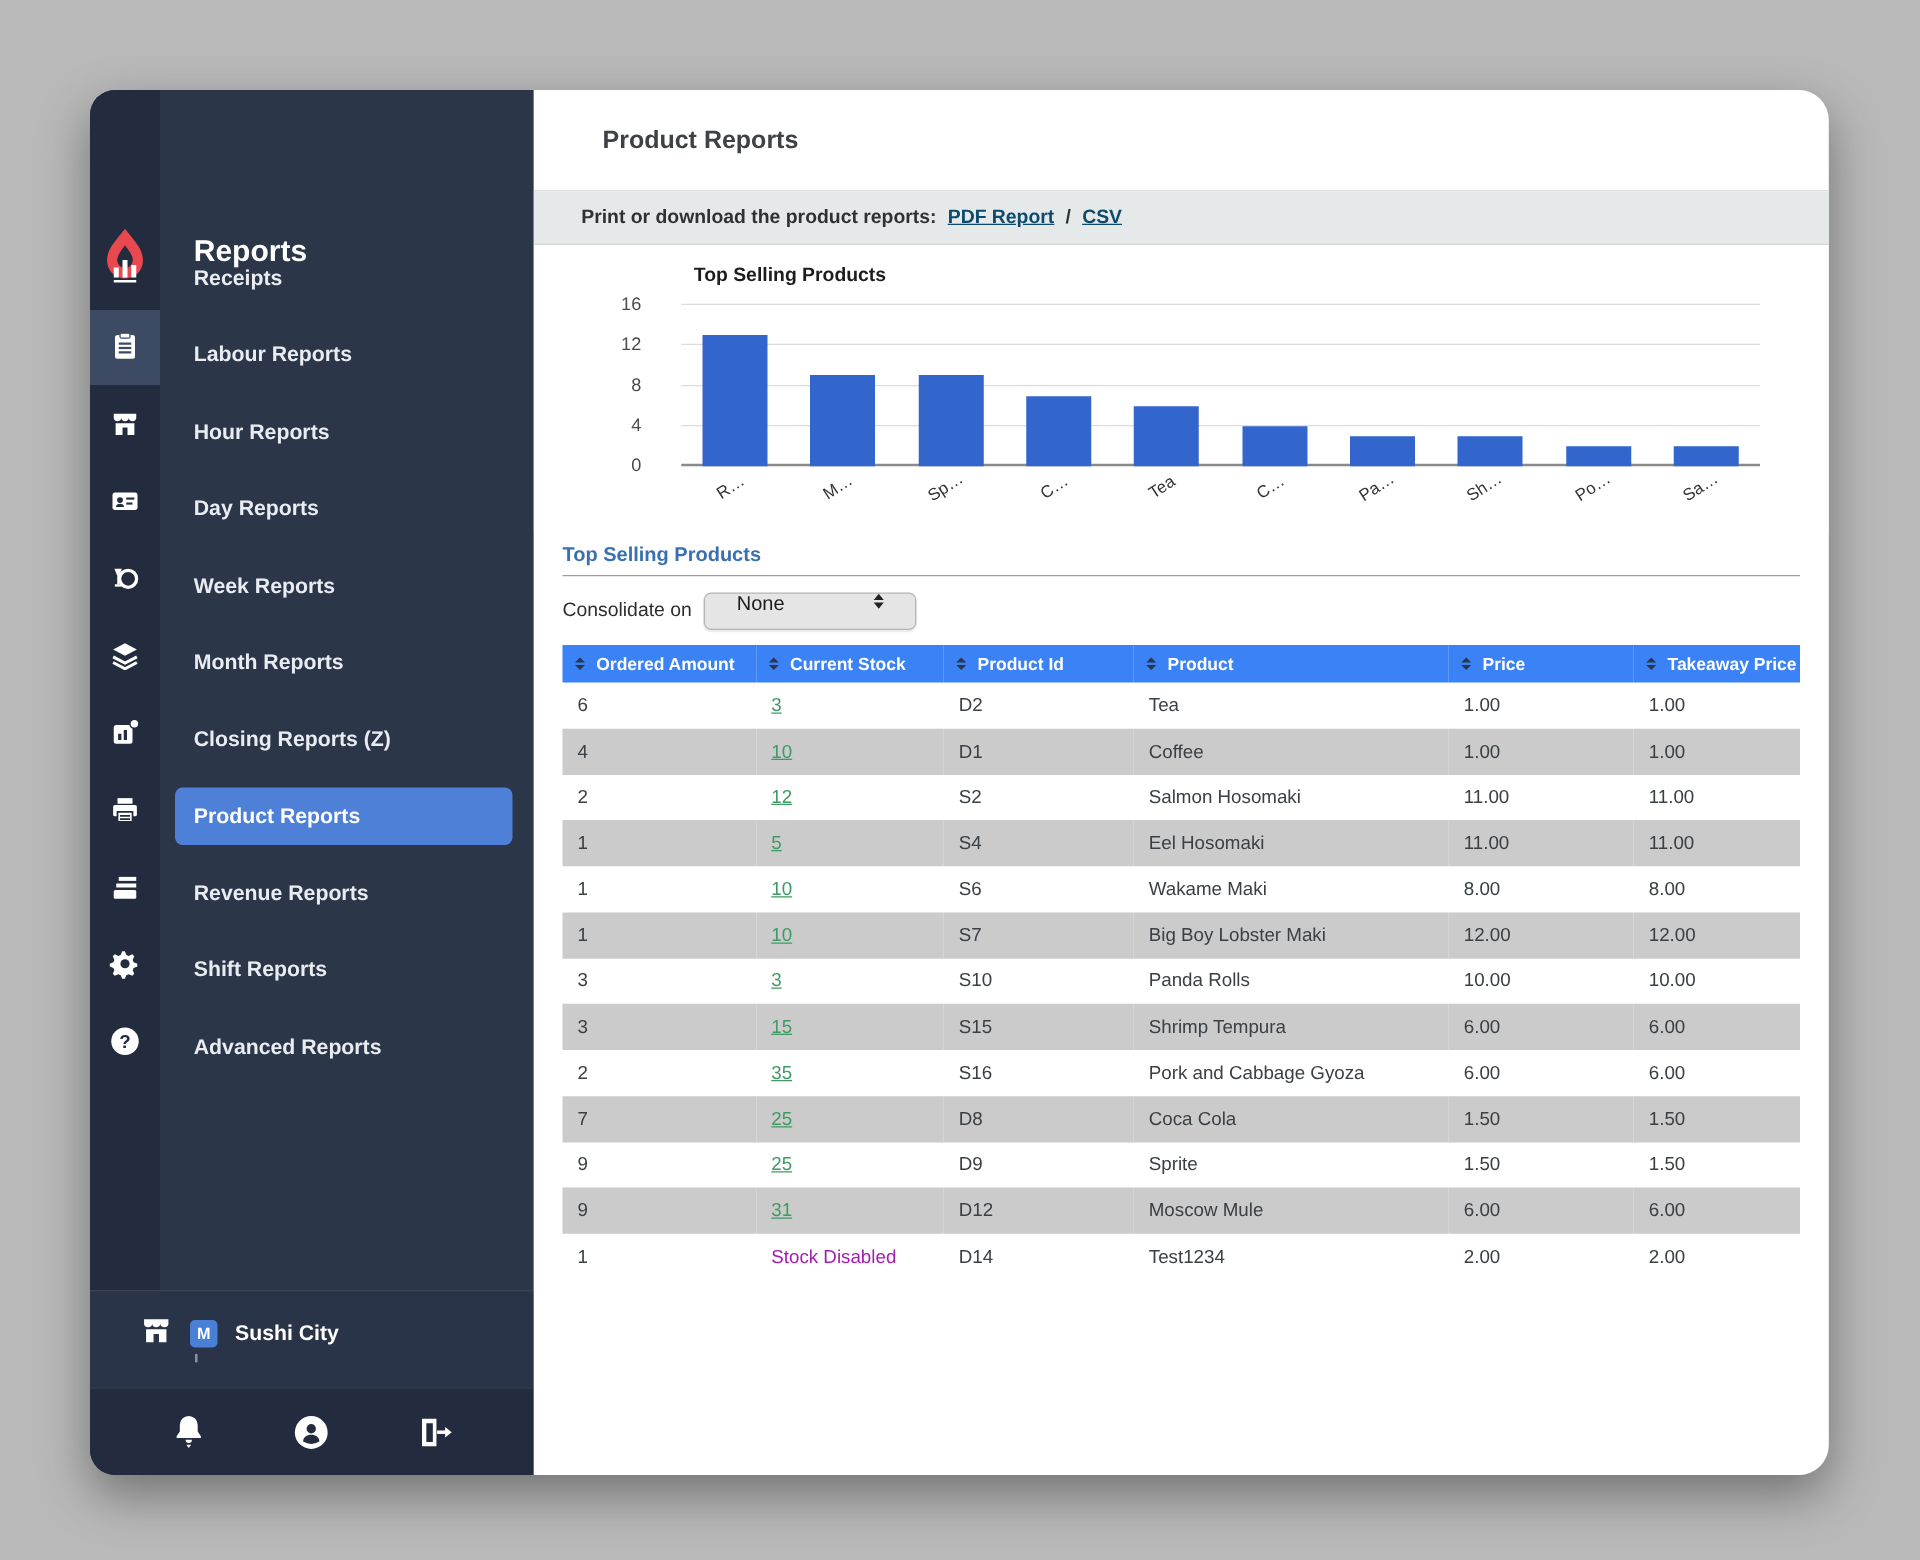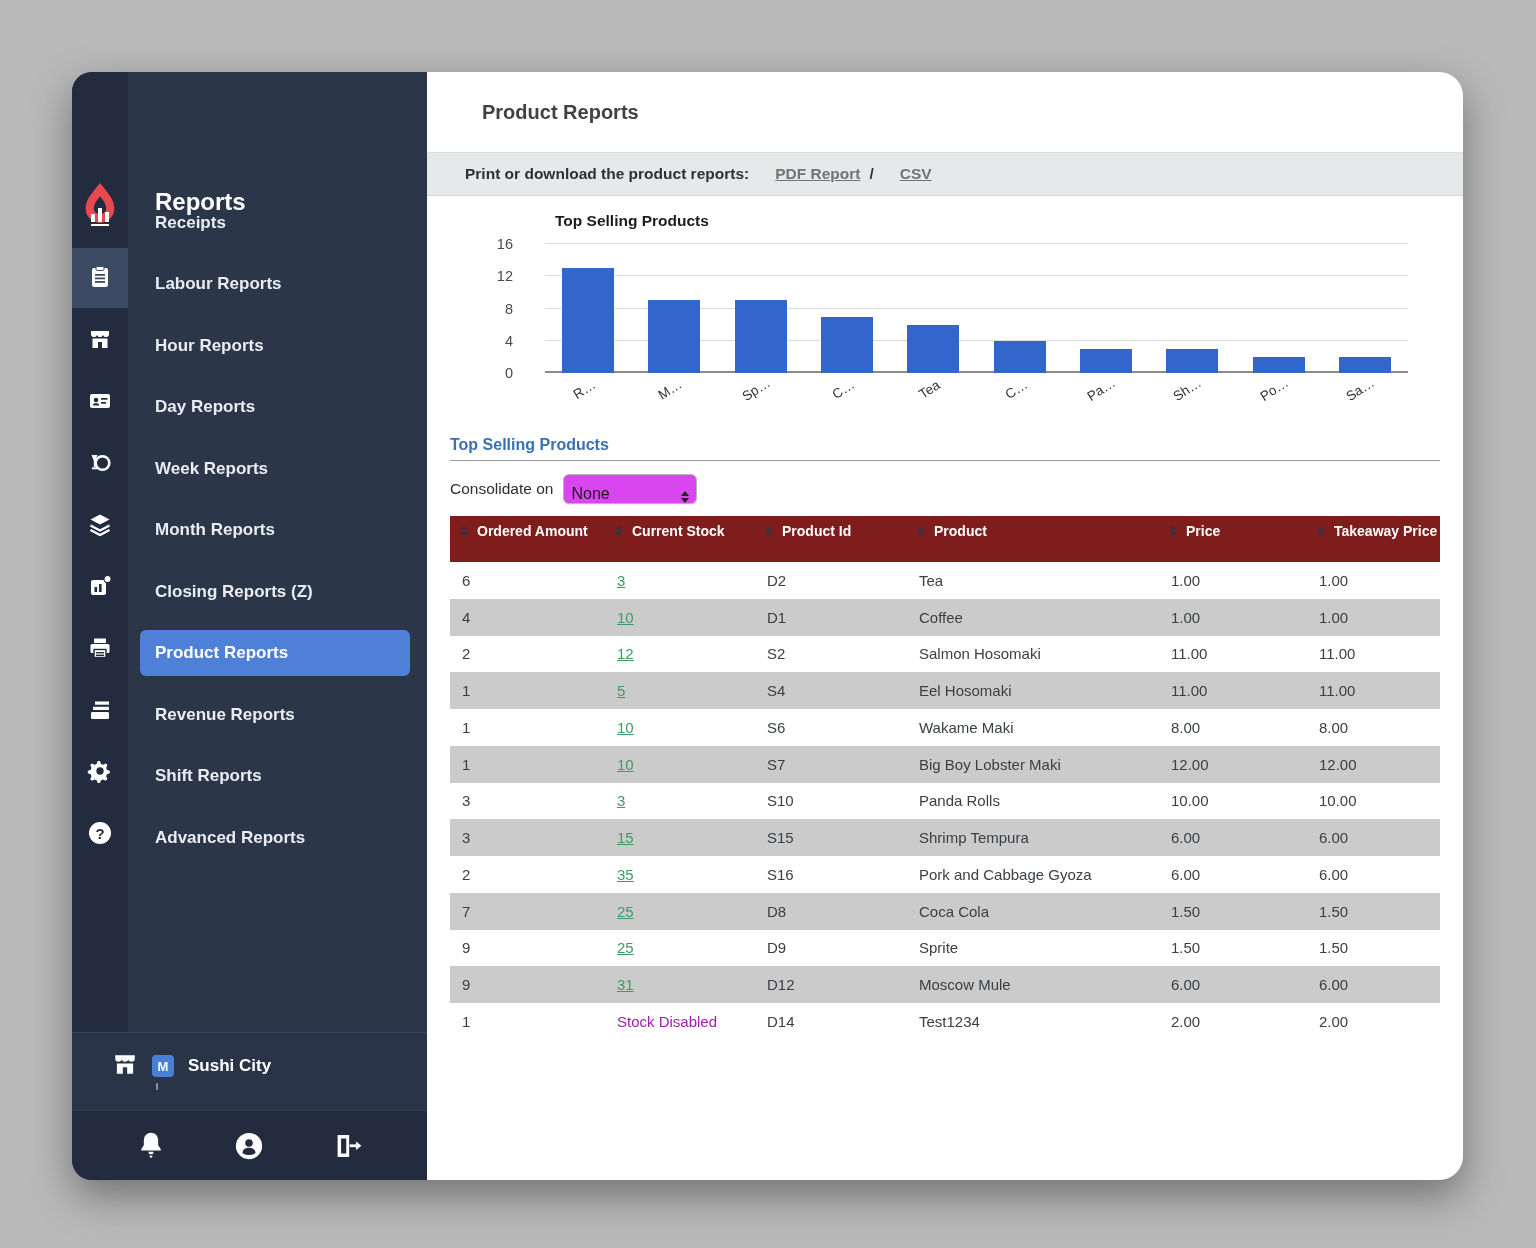--- a/index.html
+++ b/index.html
@@ -22,47 +22,47 @@
   .store-row{position:absolute;left:40px;top:18px;display:flex;align-items:center;gap:14px;}
   .m-badge{width:22px;height:22px;border-radius:4px;background:#4a7fd6;color:#fff;font-size:13px;font-weight:700;display:flex;align-items:center;justify-content:center;}
   .store-name{color:#fff;font-weight:700;font-size:17px;}
   .store-sub{position:absolute;left:84px;top:50px;width:2px;height:7px;background:#8b93a3;border-radius:1px;}
   .bottombar{position:absolute;left:0;right:0;top:1038px;height:70px;background:#222c3e;border-top:1px solid rgba(255,255,255,.08);display:flex;align-items:center;justify-content:space-around;padding:0 30px;}
   .bb-ic{width:34px;height:34px;display:flex;align-items:center;justify-content:center;cursor:pointer;}
   
   .main{position:absolute;left:355px;top:0;width:1036px;height:1108px;background:#fff;border-radius:0 24px 24px 0;overflow:hidden;}
   .m-header{height:80px;border-bottom:1px solid #e0e0e0;display:flex;align-items:center;padding-left:55px;font-size:20px;font-weight:700;color:#3f4245;}
   .infobar{height:42px;background:#e6e9ea;border-bottom:1px solid #d4d7d8;display:flex;align-items:center;padding-left:38px;font-size:15.5px;font-weight:700;color:#2f3234;}
-  .infobar a{color:#737373;text-decoration:underline;margin-left:26px;cursor:pointer;}
+  .infobar a{color:#0c4a6e;text-decoration:underline;margin-left:9px;cursor:pointer;}
   .infobar .sep{margin-left:9px;color:#2f3234;font-weight:700;}
   
   .chart{position:relative;height:230px;background:#fff;}
   .chart-title{position:absolute;left:128px;top:16px;font-size:15.5px;font-weight:700;color:#1d1d1d;}
   .yaxis{position:absolute;left:56px;top:48px;width:46px;height:129px;}
   .ytick{position:absolute;right:16px;width:40px;text-align:right;font-size:14.5px;color:#4a4a4a;height:18px;line-height:18px;}
   .plot{position:absolute;left:118px;top:48px;width:863px;height:129px;display:flex;align-items:flex-end;}
   .gridline{position:absolute;left:0;right:0;height:1px;background:#dcdcdc;z-index:0;}
   .gridline.axis{height:2px;background:#8a8a8a;}
   .slot{flex:1;position:relative;display:flex;align-items:flex-end;justify-content:center;height:100%;z-index:1;}
   .bar{width:52px;}
   .xlabel{position:absolute;top:calc(100% + 9px);left:50%;transform:translateX(-66%) rotate(-33deg);font-size:13.5px;color:#333;white-space:nowrap;}
   
   .section-head{padding:10px 23px 0 23px;}
   .section-link{color:#3a70b0;font-size:16px;font-weight:700;text-decoration:none;cursor:pointer;}
   .section-head hr{border:none;border-top:1px solid #9b9fa2;margin:6px 0 0 0;}
   .consolidate{display:flex;align-items:center;gap:10px;margin:13px 0 12px 23px;font-size:15.5px;color:#2e2e2e;}
-  .select{display:inline-flex;align-items:flex-end;justify-content:space-between;width:118px;height:28px;background:#d946ef;border:1px solid #b5b5b5;border-radius:6px;padding:0 7px;box-shadow:0 1px 1px rgba(0,0,0,.08);cursor:pointer;}
+  .select{display:inline-flex;align-items:flex-start;justify-content:space-between;width:118px;height:28px;background:#e5e5e5;border:1px solid #b5b5b5;border-radius:6px;padding:0 25px;box-shadow:0 1px 1px rgba(0,0,0,.08);cursor:pointer;}
   .select .val{font-size:16px;color:#1c1c1c;}
   .updown{display:flex;flex-direction:column;gap:2px;}
   .updown i{width:0;height:0;border-left:4px solid transparent;border-right:4px solid transparent;}
   .updown .u{border-bottom:5px solid #222;}
   .updown .d{border-top:5px solid #222;}
   
   table.report{border-collapse:collapse;margin:0 23px;width:990px;table-layout:fixed;}
-  table.report th{background:#7f1d1d;color:#fff;font-size:14px;font-weight:700;text-align:left;height:30px;padding:0 0 16px 10px;}
+  table.report th{background:#3b82f6;color:#fff;font-size:14px;font-weight:700;text-align:left;height:30px;padding:0 0 0 10px;}
   .th-in{display:flex;align-items:center;gap:9px;cursor:pointer;}
   .sort{display:flex;flex-direction:column;gap:2px;}
   .sort i{width:0;height:0;border-left:4px solid transparent;border-right:4px solid transparent;}
   .sort .u{border-bottom:4.5px solid #2b3648;}
   .sort .d{border-top:4.5px solid #2b3648;}
   table.report td{height:36.75px;font-size:15px;color:#3b4045;padding:0 0 0 12px;}
   table.report tbody tr:nth-child(even){background:#cbcbcb;}
   .stock-link{color:#3f9b63;text-decoration:underline;cursor:pointer;}
   .stock-plain{color:#a21caf;text-decoration:none;cursor:default;}
 </style>

